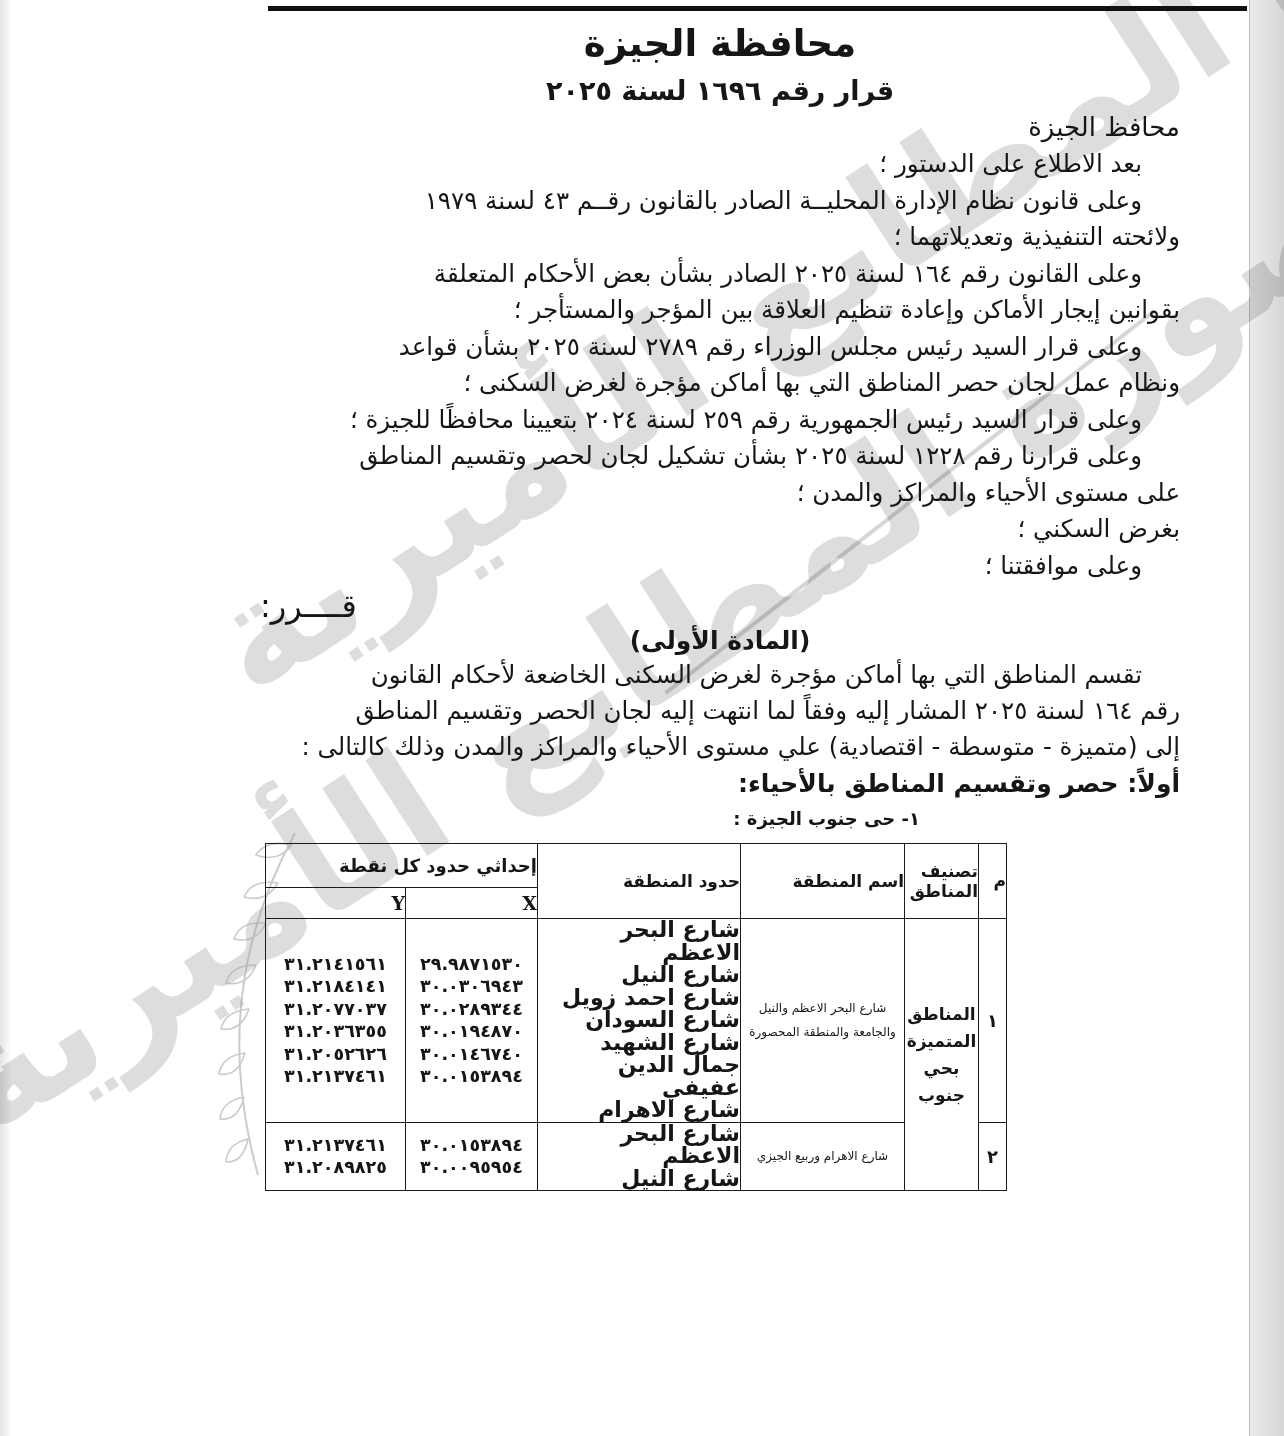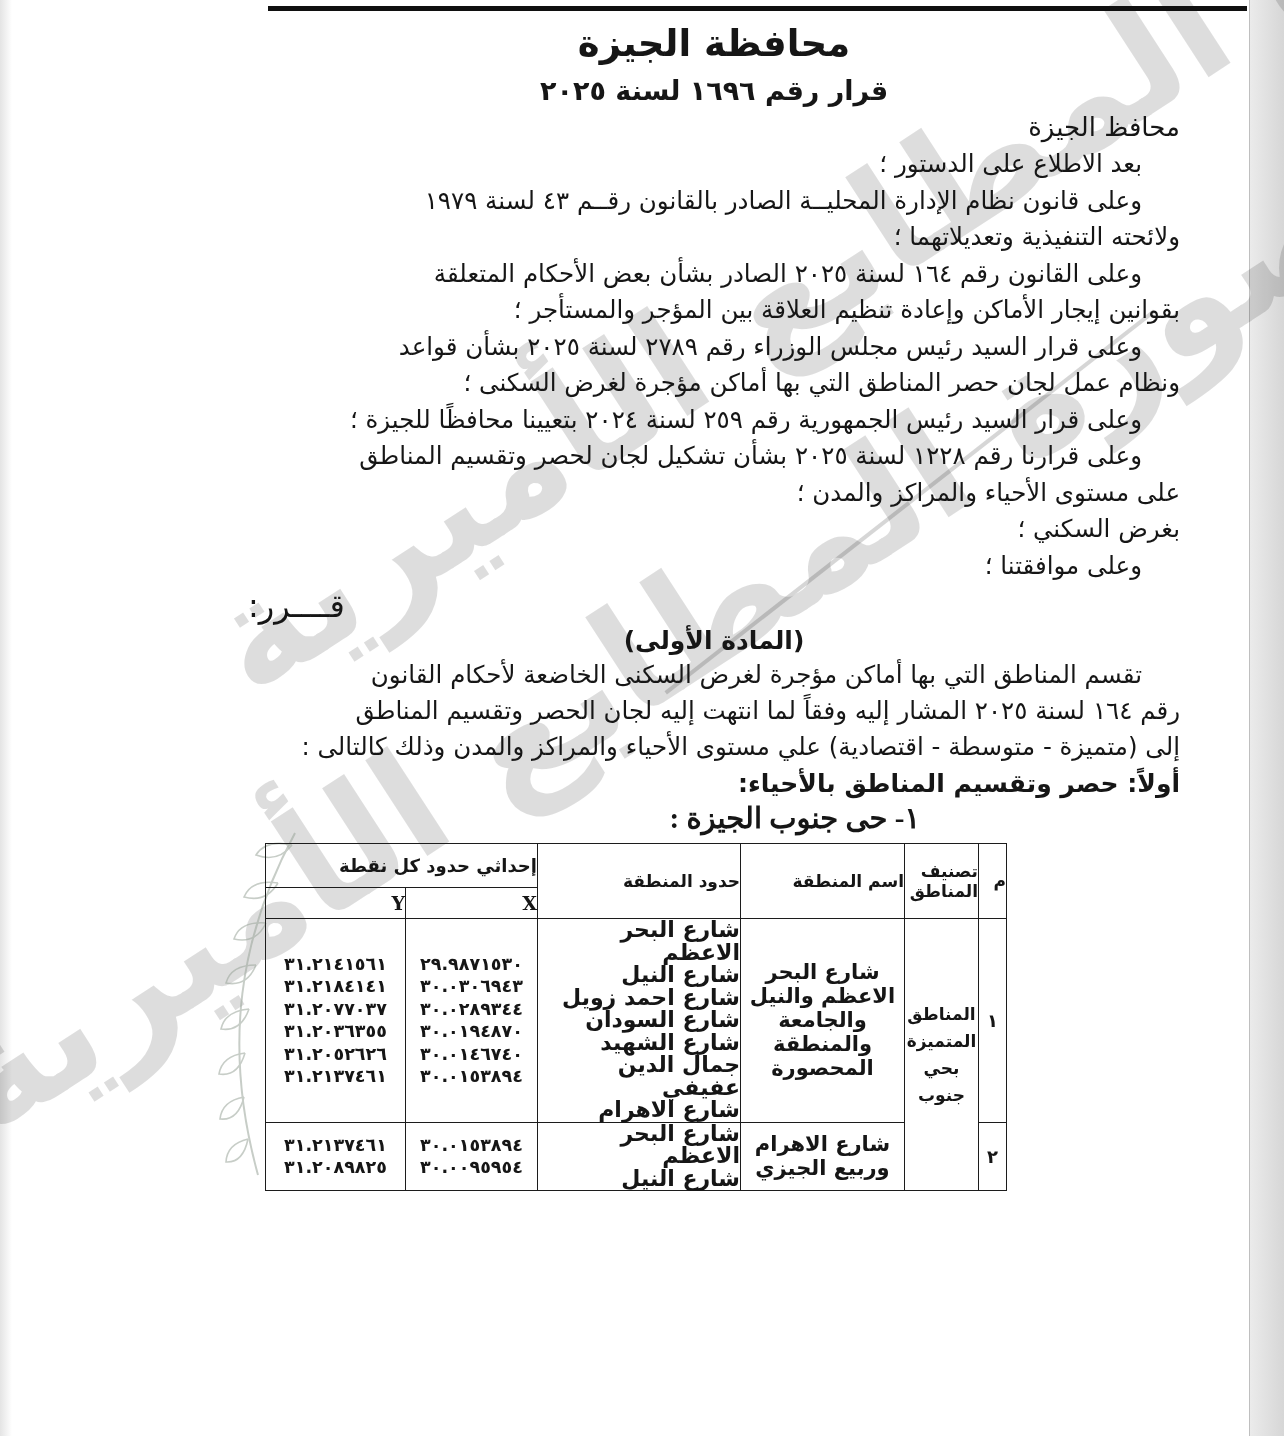--- a/index.html
+++ b/index.html
@@ -16,42 +16,42 @@
   
   .wm-layer{position:absolute;inset:0;pointer-events:none;}
   .wm{position:absolute;white-space:nowrap;font-weight:bold;color:#000;opacity:0.13;
       transform:rotate(-33deg);font-size:150px;letter-spacing:2px;direction:rtl;}
   .wm-upper{top:120px;left:90px;}
   .wm-lower{top:560px;left:-170px;}
   .wm-slash{position:absolute;top:500px;left:600px;width:620px;height:4px;
             background:rgba(0,0,0,0.16);transform:rotate(-38deg);}
   .emblem{position:absolute;left:200px;top:825px;opacity:0.55;}
   
-  .content{position:absolute;top:16px;right:104px;left:248px;direction:rtl;text-align:right;}
+  .content{position:absolute;top:16px;right:104px;left:260px;direction:rtl;text-align:right;}
   .doc-title{margin:6px 0 10px;font-size:37px;font-weight:800;text-align:center;letter-spacing:0;}
   .doc-subtitle{margin:0 0 6px;font-size:27px;font-weight:800;text-align:center;}
   .authority{font-size:26px;font-weight:400;margin:6px 0 4px;}
   .line{font-size:24.5px;line-height:36.5px;}
   .line.indent{text-indent:38px;}
   .decree-word{font-size:32px;font-weight:400;text-align:left;margin-top:4px;line-height:36px;}
   .article-title{font-size:25px;font-weight:800;text-align:center;line-height:33px;}
   .article-body .line{line-height:36px;}
   .first-heading{font-size:25px;font-weight:800;line-height:35px;margin-top:1px;}
-  .district-heading{font-size:29px;font-weight:800;line-height:35px;margin-right:260px;font-family:Liberation Serif, serif;}
+  .district-heading{font-size:18px;font-weight:800;line-height:35px;margin-right:260px;}
   
   table.areas{border-collapse:collapse;table-layout:fixed;width:741px;margin:7px 173px 0 0;
               direction:rtl;}
   table.areas th,table.areas td{border:1.5px solid #1c1c1c;padding:0;vertical-align:middle;}
   th.h-main{font-size:17px;font-weight:800;line-height:20px;}
   th.h-coord{font-size:18px;font-weight:800;height:42px;}
   th.h-xy{font-family:"DejaVu Serif",serif;font-size:19px;font-weight:bold;height:30px;}
   tr.hdr1{height:44px;}
   td.serial{text-align:center;font-size:18px;font-weight:700;}
   td.classification{text-align:center;font-size:17px;font-weight:800;line-height:27px;padding:0 4px;margin-left:44px;}
-  td.area-name{text-align:center;font-size:21px;font-weight:700;line-height:24px;padding:0 8px;margin-top:8px;}
+  td.area-name{text-align:center;font-size:12px;font-weight:400;line-height:24px;padding:0 8px;margin-top:8px;}
   td.bounds{text-align:right;font-size:22px;font-weight:700;line-height:22.5px;padding:4px 12px;}
   td.coords{text-align:center;font-size:17.5px;font-weight:700;line-height:22.5px;letter-spacing:.5px;padding:4px 0;}
   tr.data-1{height:140px;}
   tr.data-2{height:66px;}
 </style>
 </head>
 <body>
 
 <div class="page">
 

